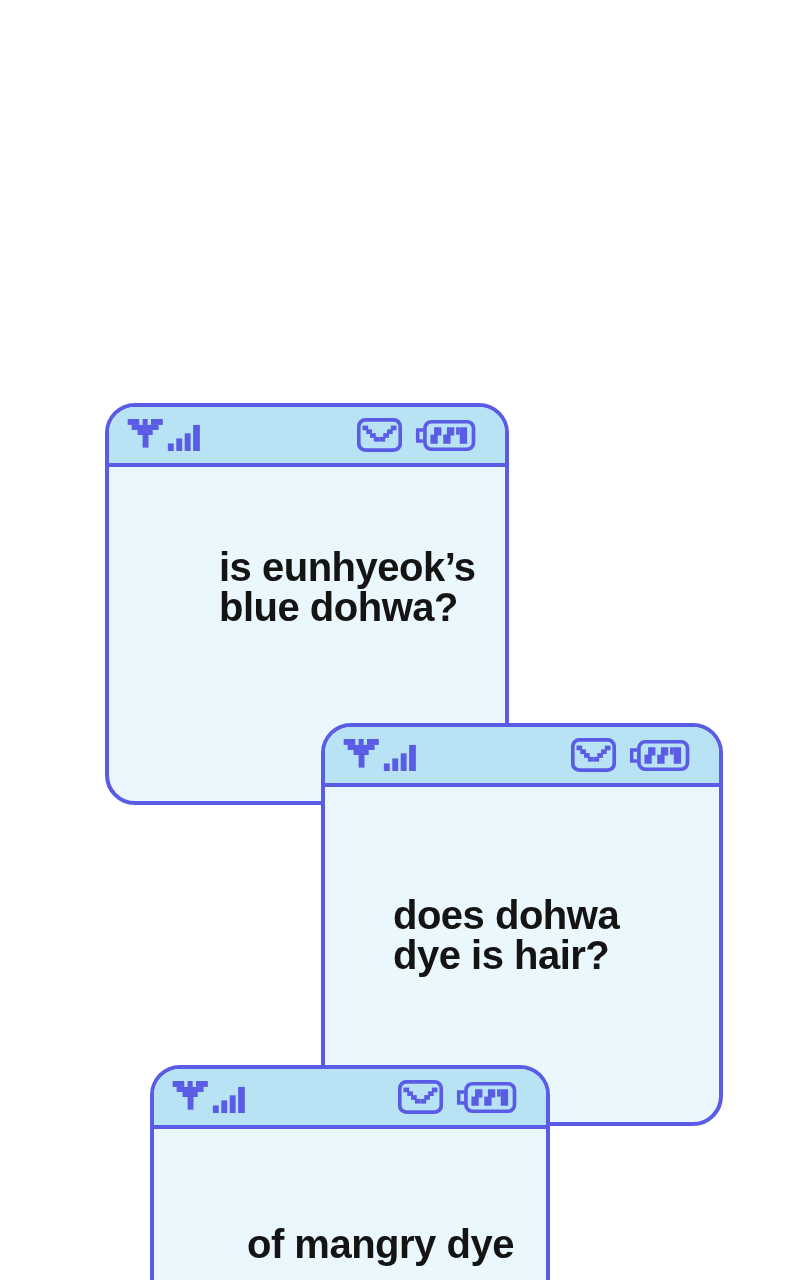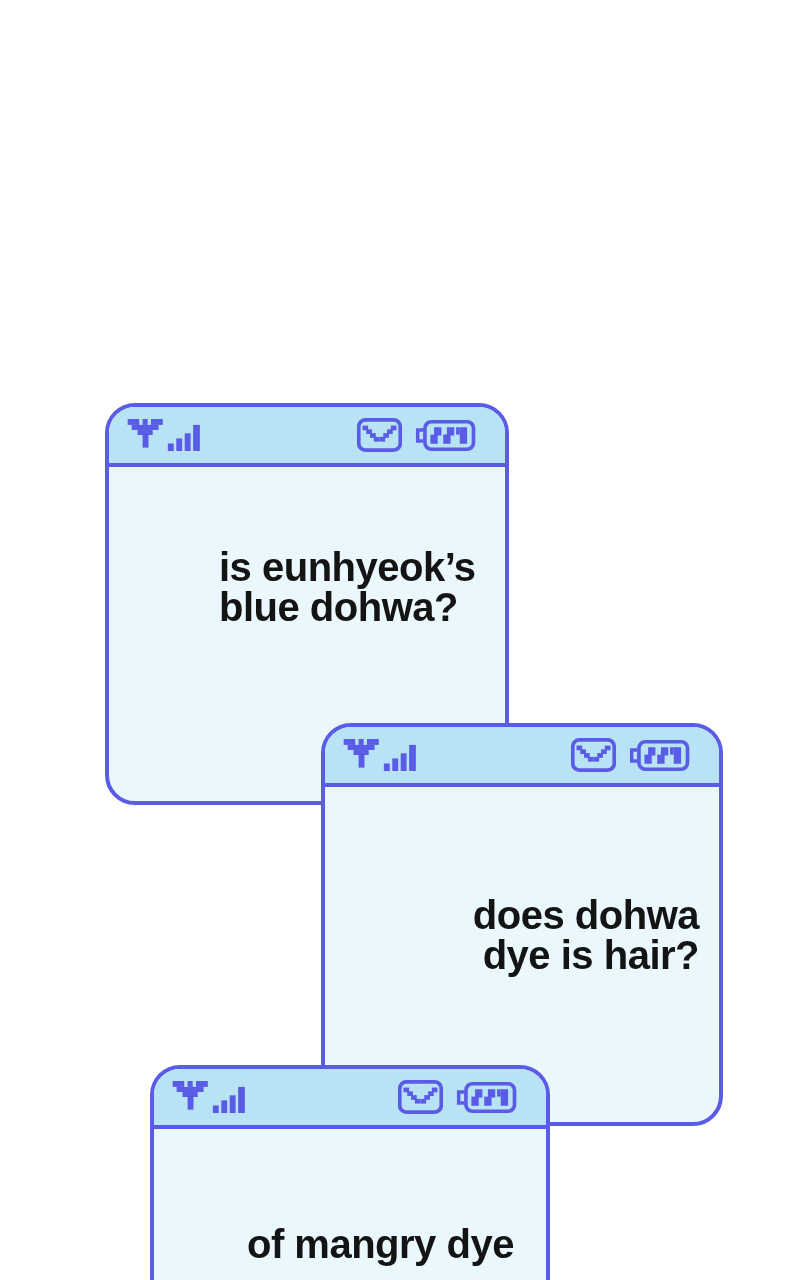--- a/index.html
+++ b/index.html
@@ -29,21 +29,21 @@
     display: flex;
     align-items: center;
     padding: 0 26px 0 18px;
   }
   .ic { color: var(--accent, #5a5ce6); display: block; }
   .ic-signal  { width: 75px; height: 32px; }
   .ic-mail    { width: 47px; height: 34px; margin-left: auto; }
   .ic-battery { width: 66px; height: 33px; margin-left: 10px; }
   .screen { box-sizing: border-box; }
   #window-1 .screen { padding: 80px 20px 0 110px; }
-  #window-2 .screen { padding: 108px 20px 0 68px; text-align: right; }
+  #window-2 .screen { padding: 108px 20px 0 68px; }
   #window-3 .screen { padding: 95px 20px 0 93px; }
   .qline {
     font-size: 40px;
     line-height: 40px;
     font-weight: 600;
     letter-spacing: -0.5px;
     color: var(--text, #141414);
     white-space: nowrap;
   }
 </style>

